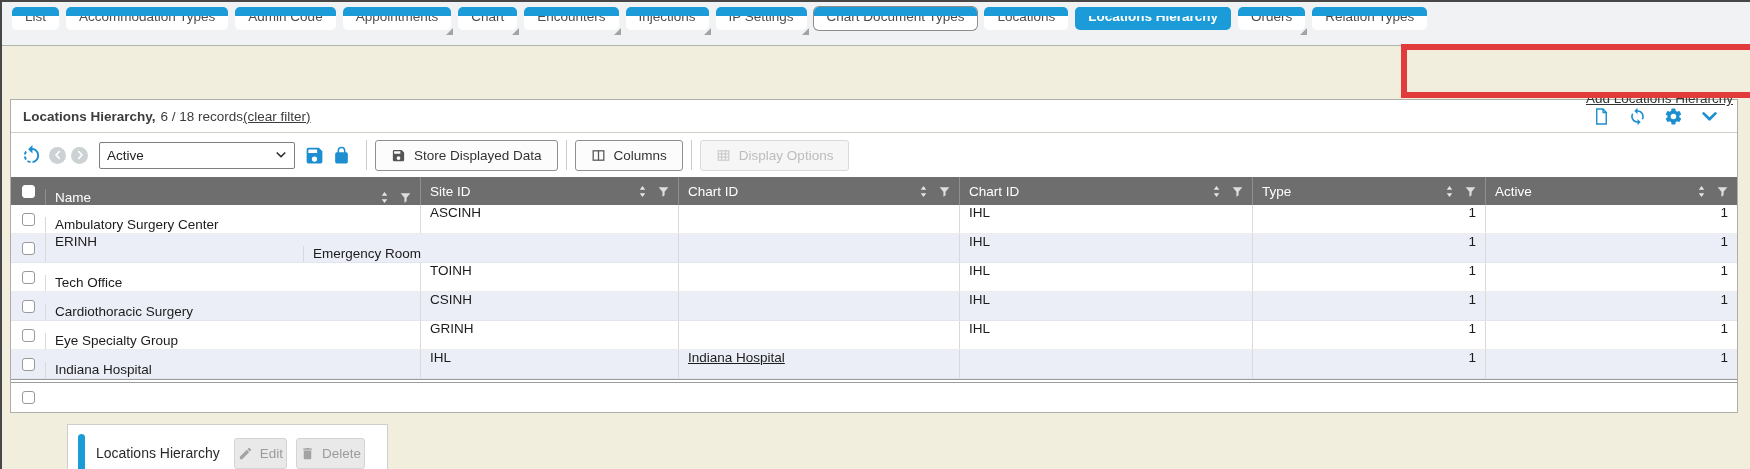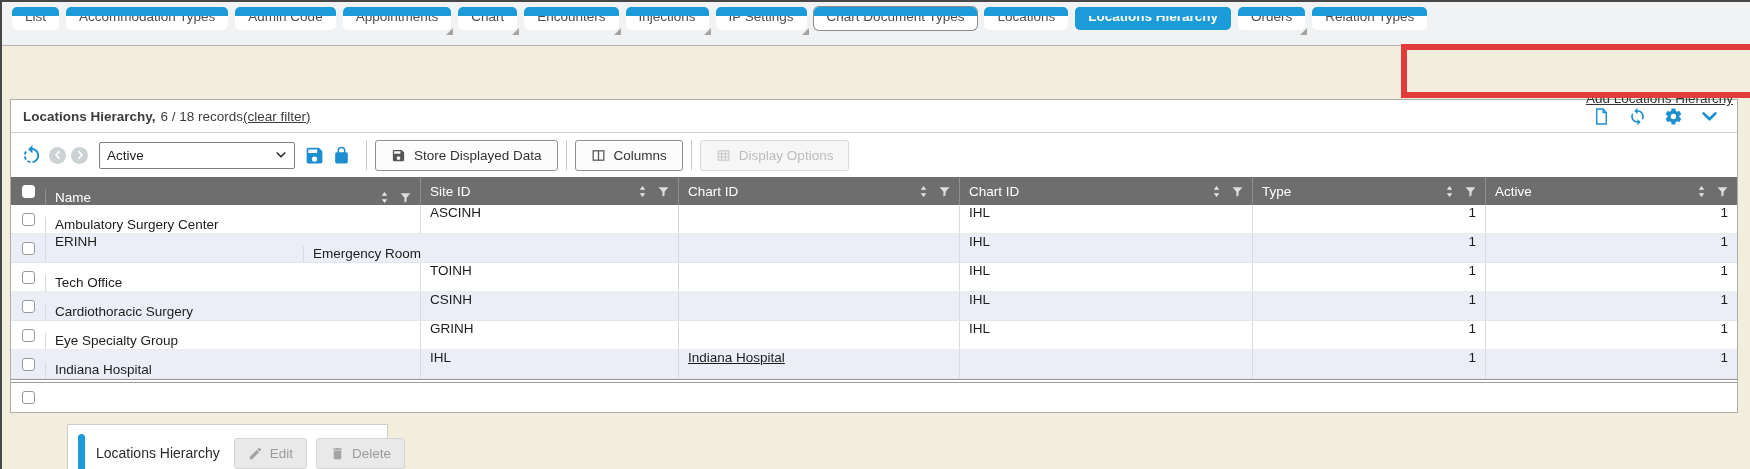--- a/index.html
+++ b/index.html
@@ -123,21 +123,21 @@
 
   
   .mini-panel{
     position:absolute;left:67px;top:424px;width:321px;height:58px;
     background:#fff;border:1px solid #cfcfc9;
     display:flex;align-items:center;padding:0 10px;
   }
   .accent-bar{width:7px;height:38px;border-radius:4px;background:var(--blue);flex:none;}
   .mini-label{font-size:14px;color:#2a2a2a;margin:0 14px 0 11px;white-space:nowrap;}
   .mini-btn{
-    height:31px;display:inline-flex;align-items:center;gap:7px;padding:0 13px;
+    height:31px;display:inline-flex;align-items:center;gap:7px;padding:0 3px;
     background:#e9e9e9;border:1px solid #d4d4d4;border-radius:3px;
     font-size:13.5px;color:#9c9c9c;cursor:default;font-family:inherit;margin-right:9px;white-space:nowrap;
   }
   .mini-btn svg{width:15px;height:15px;color:#a3a3a3;}
 </style>
 </head>
 <body>
 
 <svg width="0" height="0" style="position:absolute">
   <defs>

